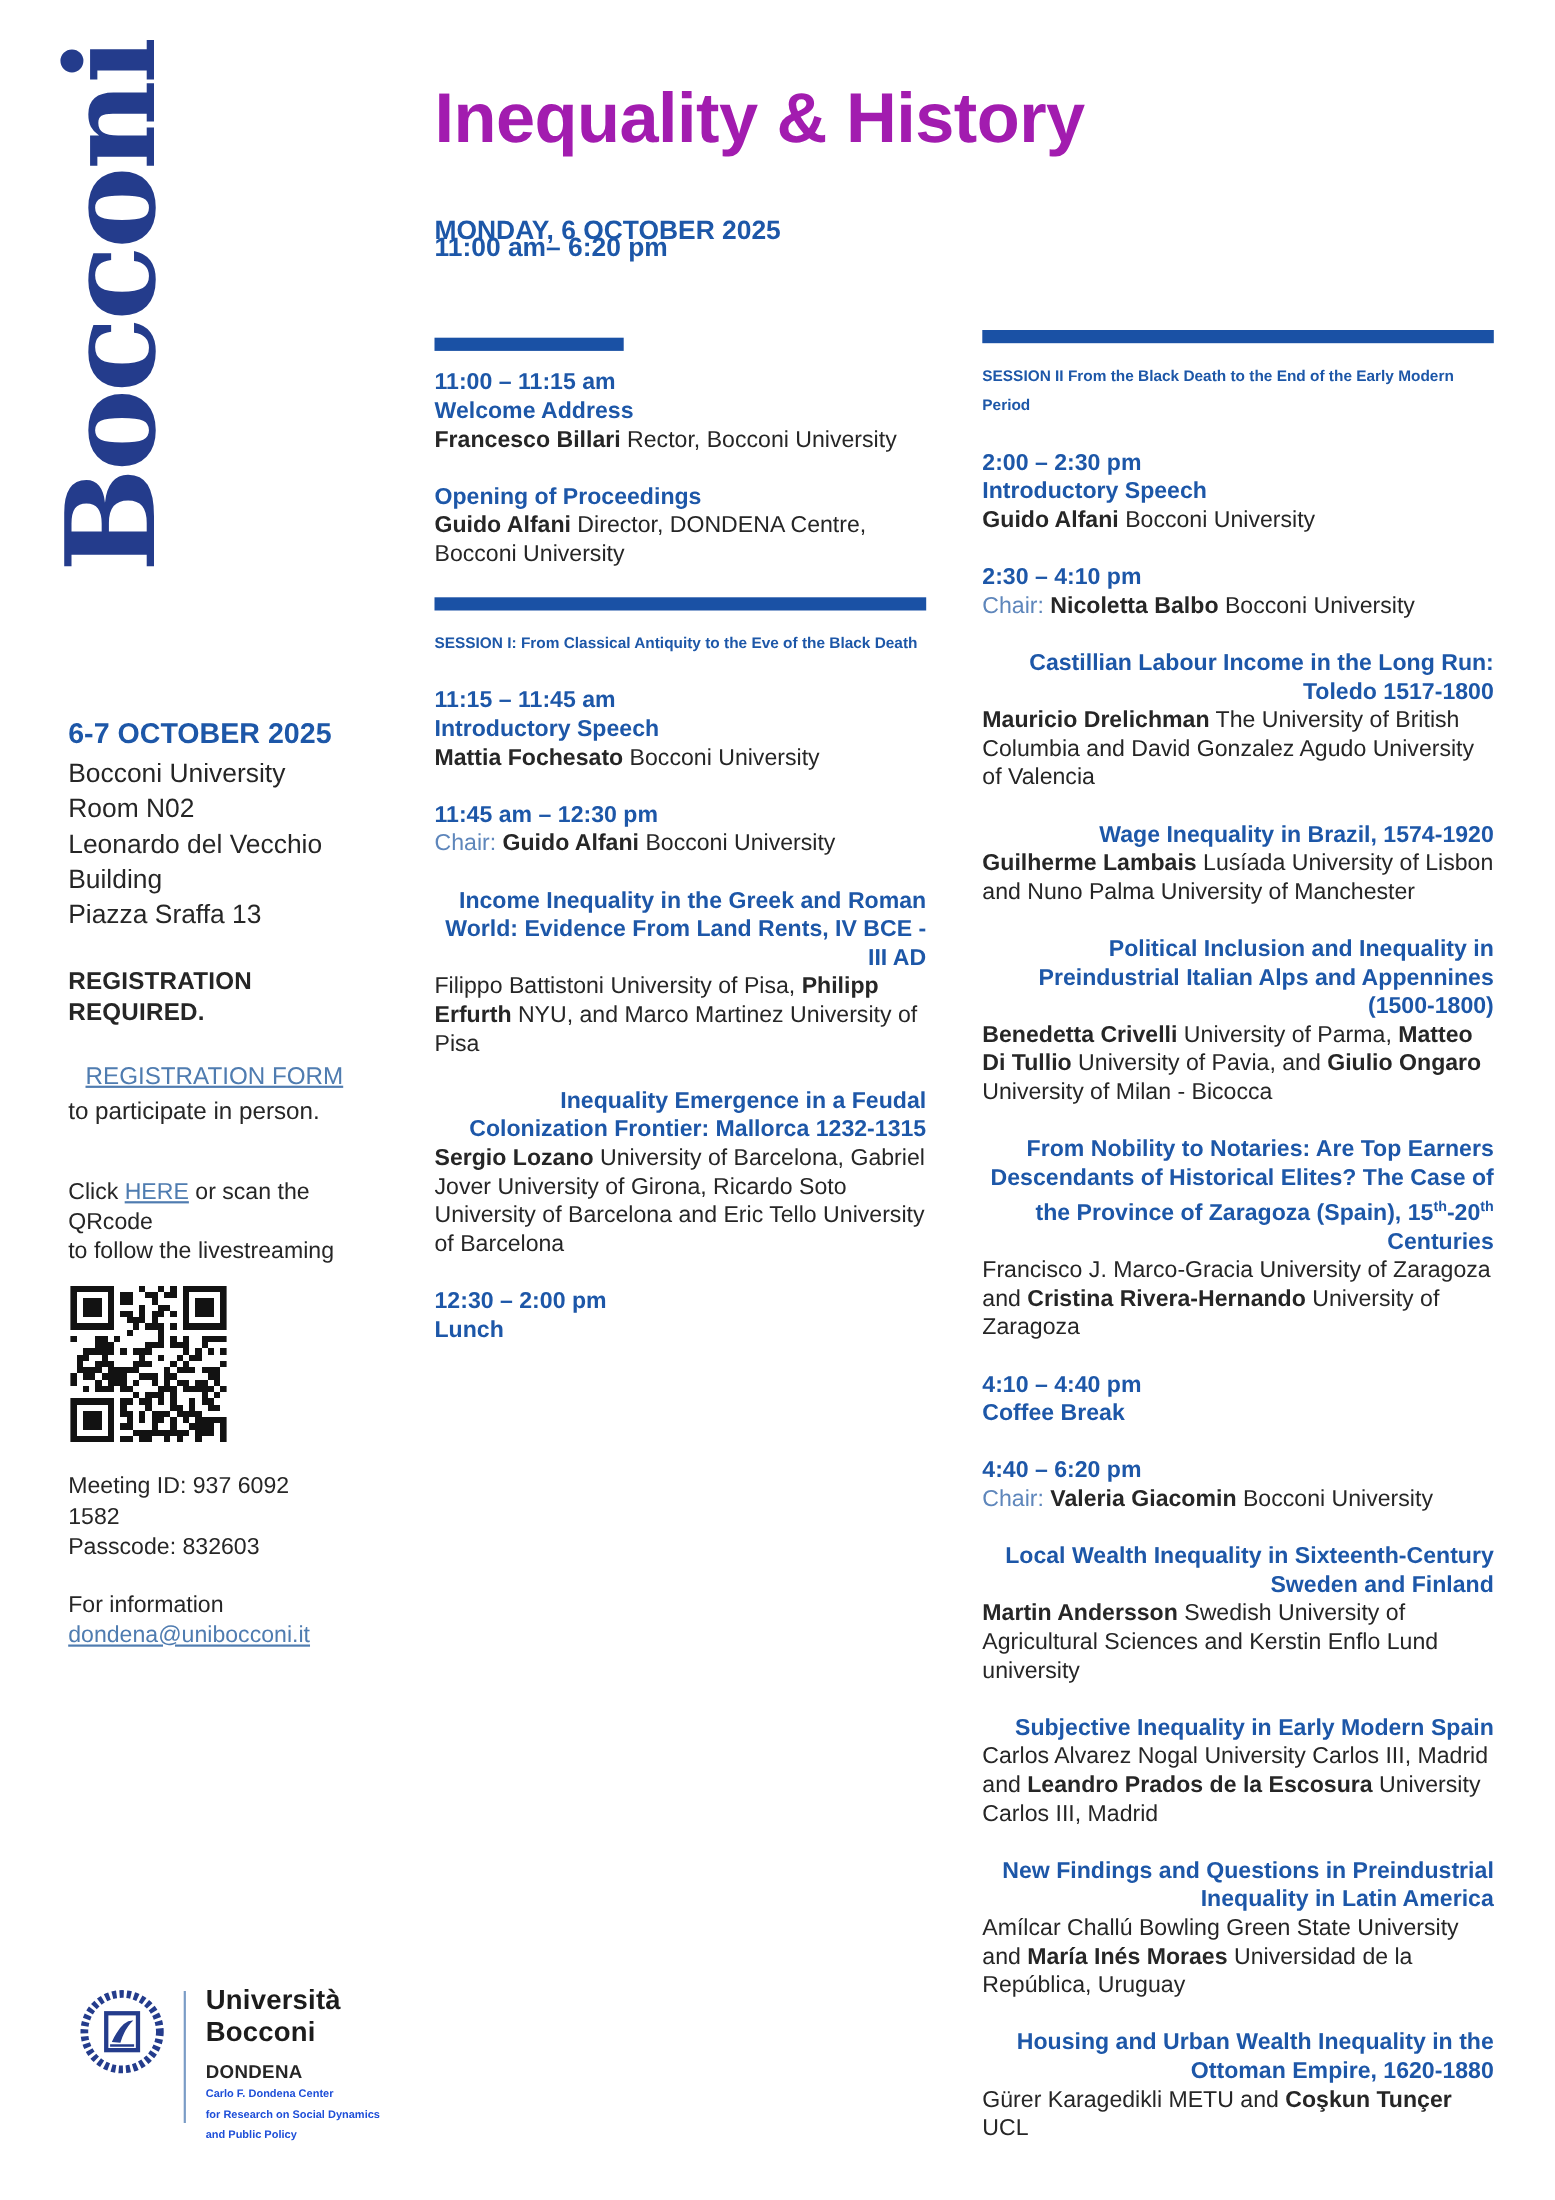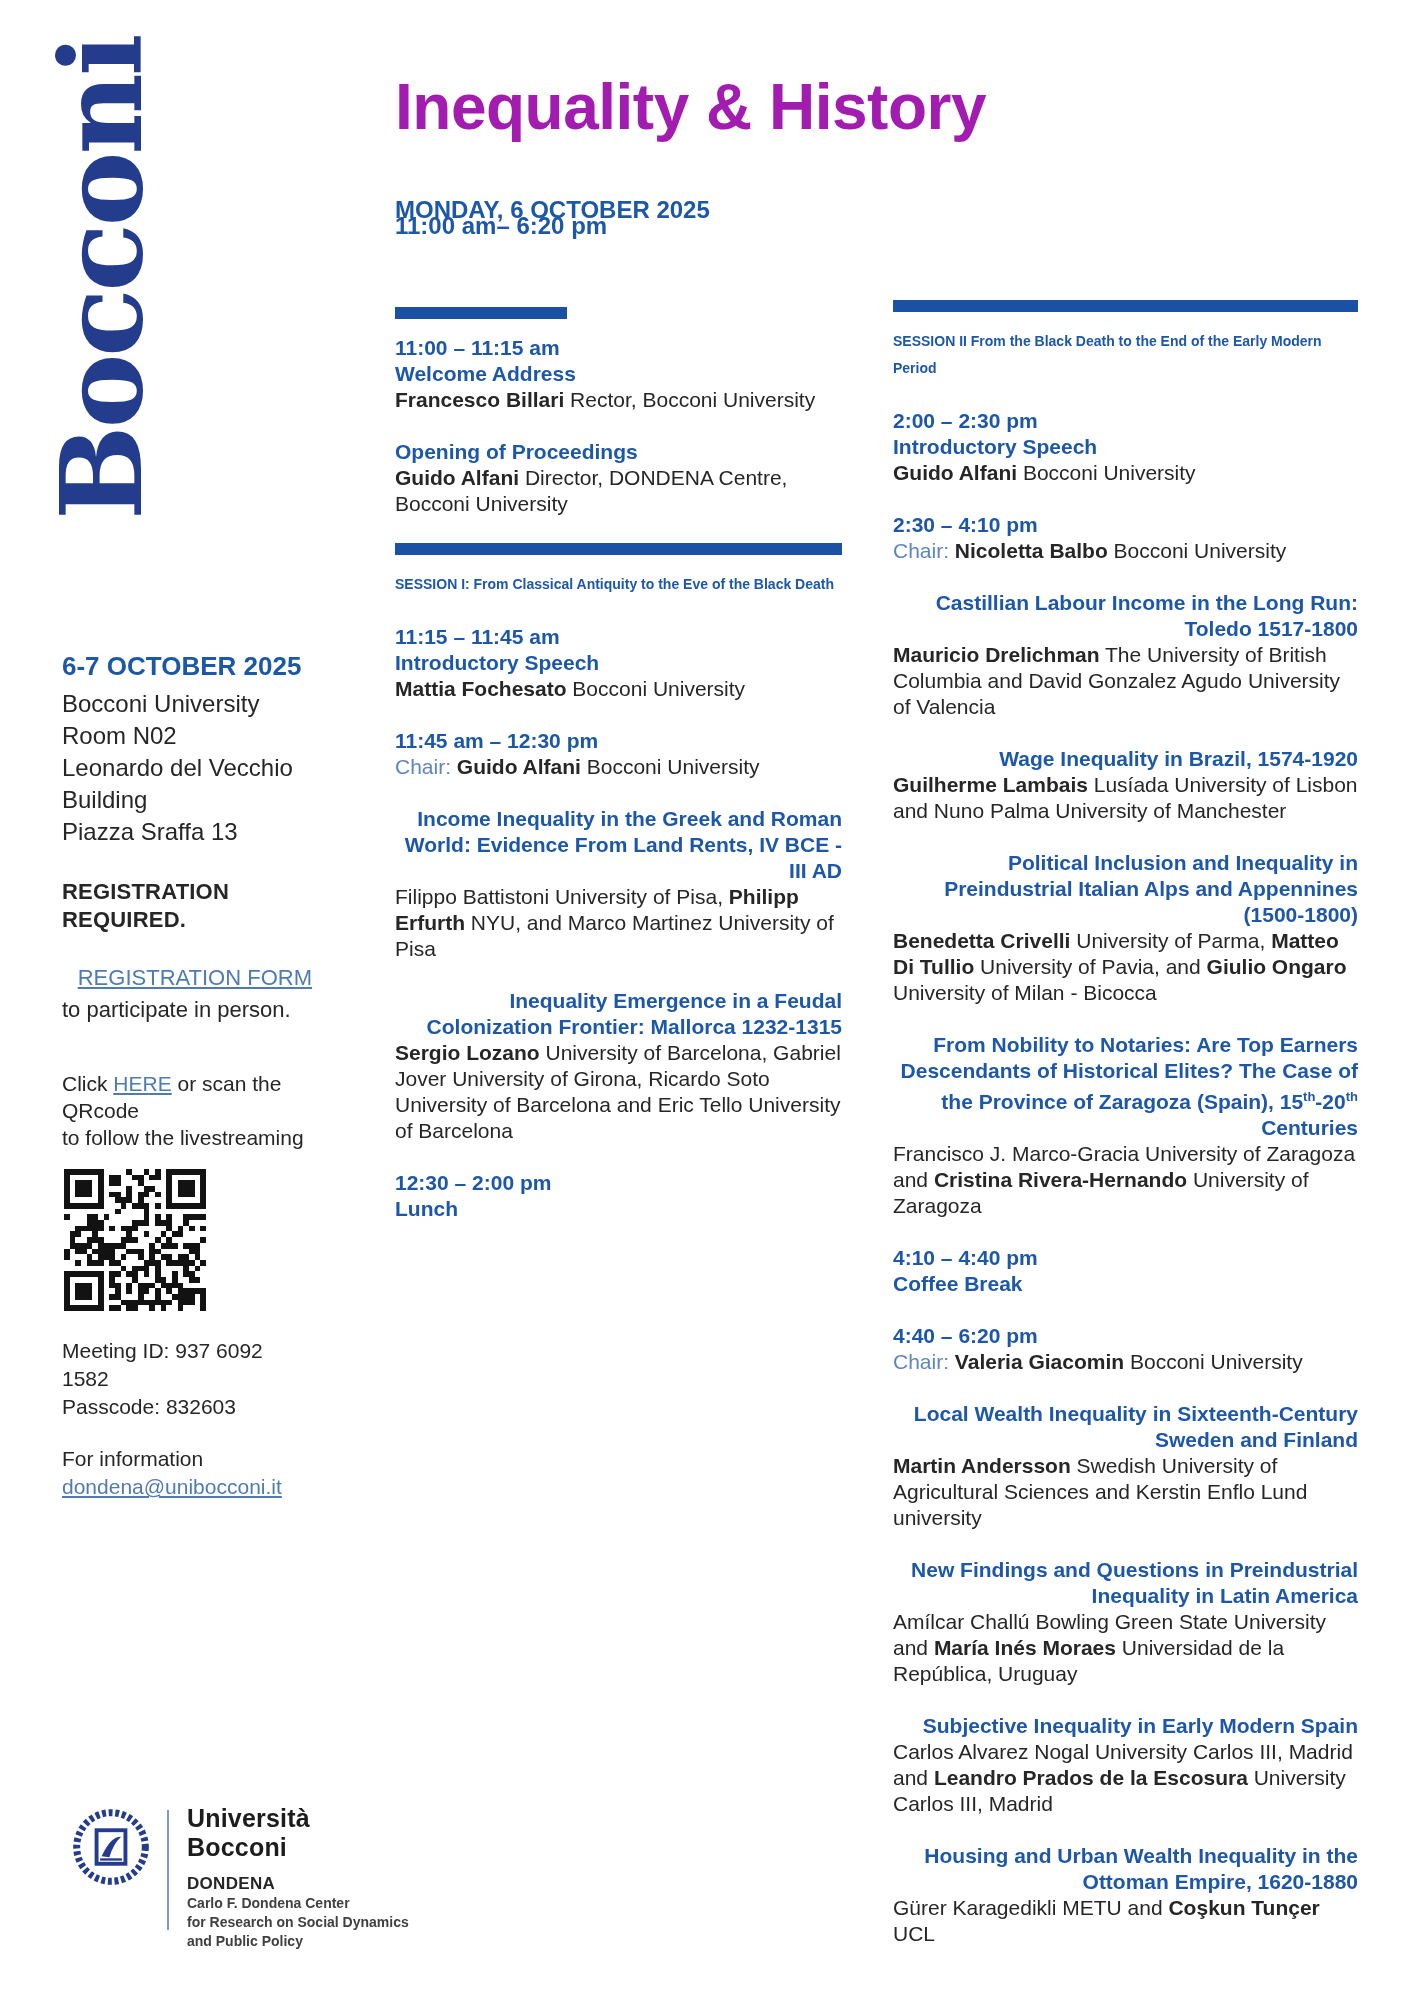--- a/index.html
+++ b/index.html
@@ -45,21 +45,21 @@
   .speakers .bname{font-weight:bold;}
   .chair{color:#5e86bb;}
   sup{font-size:13px;}
   
   .footer{position:absolute;left:72px;top:1800px;width:420px;}
   .seal{position:absolute;left:0;top:8px;}
   .fdiv{position:absolute;left:95px;top:10px;width:2px;height:120px;background:#7a9cc6;}
   .fblock{position:absolute;left:115px;top:4px;}
   .uni{font-size:25px;font-weight:bold;color:#1c1c1c;line-height:29px;letter-spacing:0.2px;}
   .dondena{font-size:17px;font-weight:bold;margin-top:12px;letter-spacing:0.3px;}
-  .center-lines{font-size:14px;line-height:19px;font-weight:bold;color:#404040;}
+  .center-lines{font-size:10px;line-height:19px;font-weight:bold;color:#1d4ed8;}
 </style>
 </head>
 <body>
 
 <div class="vlogo">Bocconi</div>
 
 <div class="title">Inequality &amp; History</div>
 <div class="date-line">MONDAY, 6 OCTOBER 2025</div>
 <div class="time-line">11:00 am– 6:20 pm</div>
 
@@ -390,26 +390,26 @@
     </div>
     <div class="block slot">
       <div class="time">4:40 – 6:20 pm</div>
       <div class="speakers"><span class="chair">Chair: </span><span class="bname">Valeria Giacomin</span><span> Bocconi University</span></div>
     </div>
     <div class="block talk">
       <div class="talk-title"><span>Local Wealth Inequality in Sixteenth-Century Sweden and Finland</span></div>
       <div class="speakers"><span class="bname">Martin Andersson</span><span> Swedish University of Agricultural Sciences and Kerstin Enflo Lund university</span></div>
     </div>
     <div class="block talk">
+      <div class="talk-title"><span>Subjective Inequality in Early Modern Spain</span></div>
+      <div class="speakers"><span>Carlos Alvarez Nogal University Carlos III, Madrid and </span><span class="bname">Leandro Prados de la Escosura</span><span> University Carlos III, Madrid</span></div>
+    </div>
+    <div class="block talk">
       <div class="talk-title"><span>New Findings and Questions in Preindustrial Inequality in Latin America</span></div>
       <div class="speakers"><span>Amílcar Challú Bowling Green State University and </span><span class="bname">María Inés Moraes</span><span> Universidad de la República, Uruguay</span></div>
-    </div>
-    <div class="block talk">
-      <div class="talk-title"><span>Subjective Inequality in Early Modern Spain</span></div>
-      <div class="speakers"><span>Carlos Alvarez Nogal University Carlos III, Madrid and </span><span class="bname">Leandro Prados de la Escosura</span><span> University Carlos III, Madrid</span></div>
     </div>
     <div class="block talk">
       <div class="talk-title"><span>Housing and Urban Wealth Inequality in the Ottoman Empire, 1620-1880</span></div>
       <div class="speakers"><span>Gürer Karagedikli METU and </span><span class="bname">Coşkun Tunçer</span><span> UCL</span></div>
     </div>
   </div>
 
 <div class="footer">
   <svg class="seal" width="78" height="78" viewBox="0 0 100 100">
     <circle cx="50" cy="50" r="44" fill="none" stroke="#243c8c" stroke-width="9" stroke-dasharray="5 3.5"></circle>

